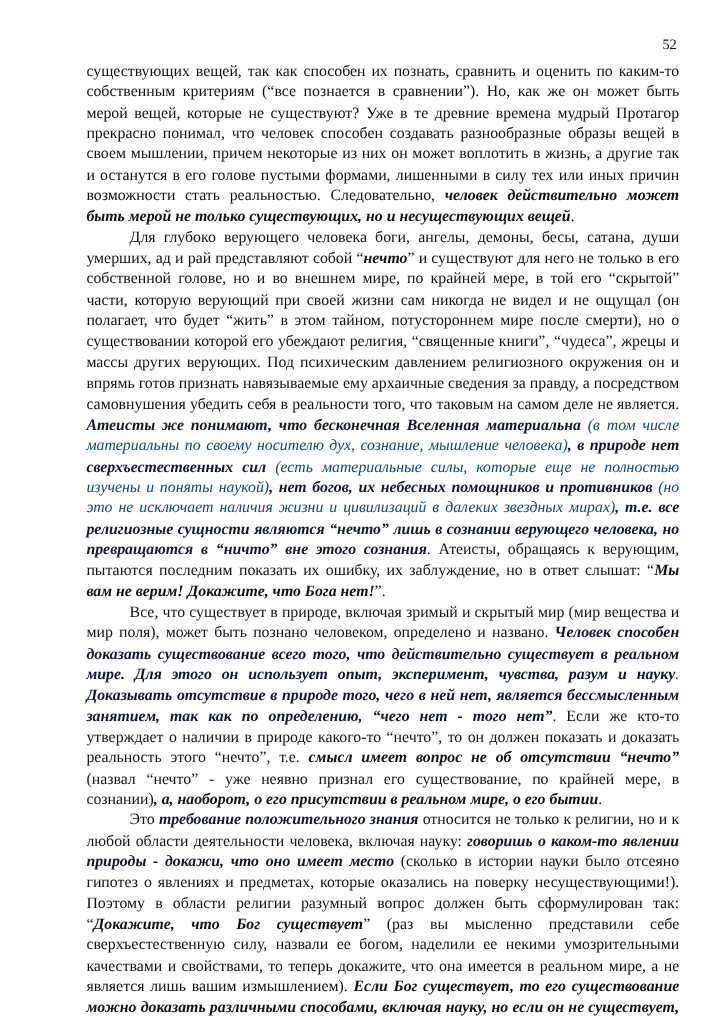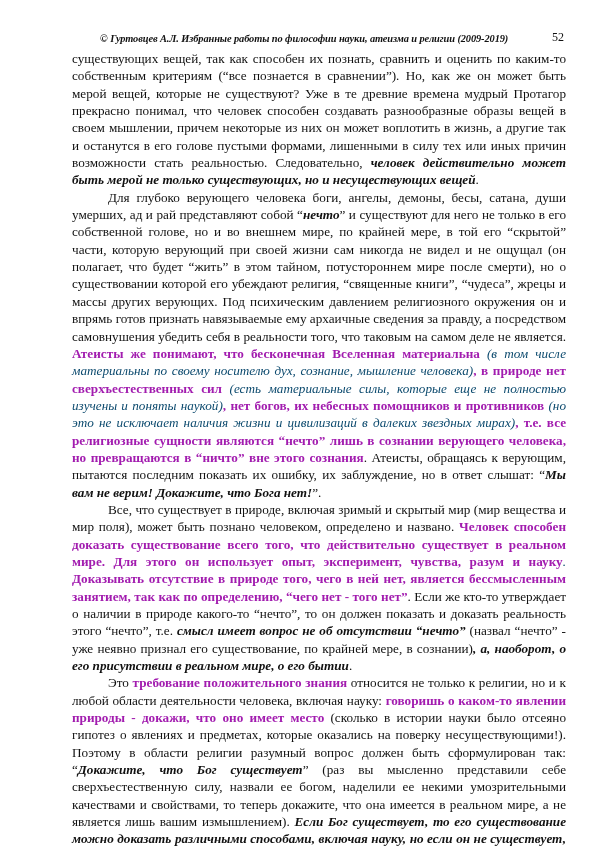--- a/index.html
+++ b/index.html
@@ -9,27 +9,26 @@
             font-size:10.4px; }
   .header .title { position:absolute; left:28px; top:3px; font-style:italic; font-weight:bold; letter-spacing:-0.1px; }
   .header .page { position:absolute; right:2px; top:0px; font-size:12px; }
   .body { position:absolute; left:72px; top:50px; width:494px;
           font-size:13.2px; line-height:17.35px; text-align:justify; }
   .body p { margin:0; }
   .ind { text-indent:36px; }
   .i { }
   .bi { font-weight:bold; font-style:italic; }
   .ri { color:#0c4a6e; font-style:italic; }
-  .rbi { color:#a21caf; font-weight:bold; }
+  .rbi { color:#0f172a; font-weight:bold; font-style:italic; }
 </style>
 </head>
 <body>
 
 <div class="header">
-  <span class="title">© Гуртовцев А.Л. Избранные работы по философии науки, атеизма и религии (2009-2019)</span>
   <span class="page">52</span>
 </div>
 
 <div class="body">
 
   <p>
     <span>существующих вещей, так как способен их познать, сравнить и оценить по каким-то собственным критериям (“</span><span class="i">все познается в сравнении</span><span>”). Но, как же он может быть мерой вещей, которые не существуют? Уже в те древние времена мудрый Протагор прекрасно понимал, что человек способен создавать разнообразные образы вещей в своем мышлении, причем некоторые из них он может воплотить в жизнь, а другие так и останутся в его голове пустыми формами, лишенными в силу тех или иных причин возможности стать реальностью. Следовательно, </span><span class="bi">человек действительно может быть мерой не только существующих, но и несуществующих вещей</span><span>.</span>
   </p>
 
   <p class="ind">

